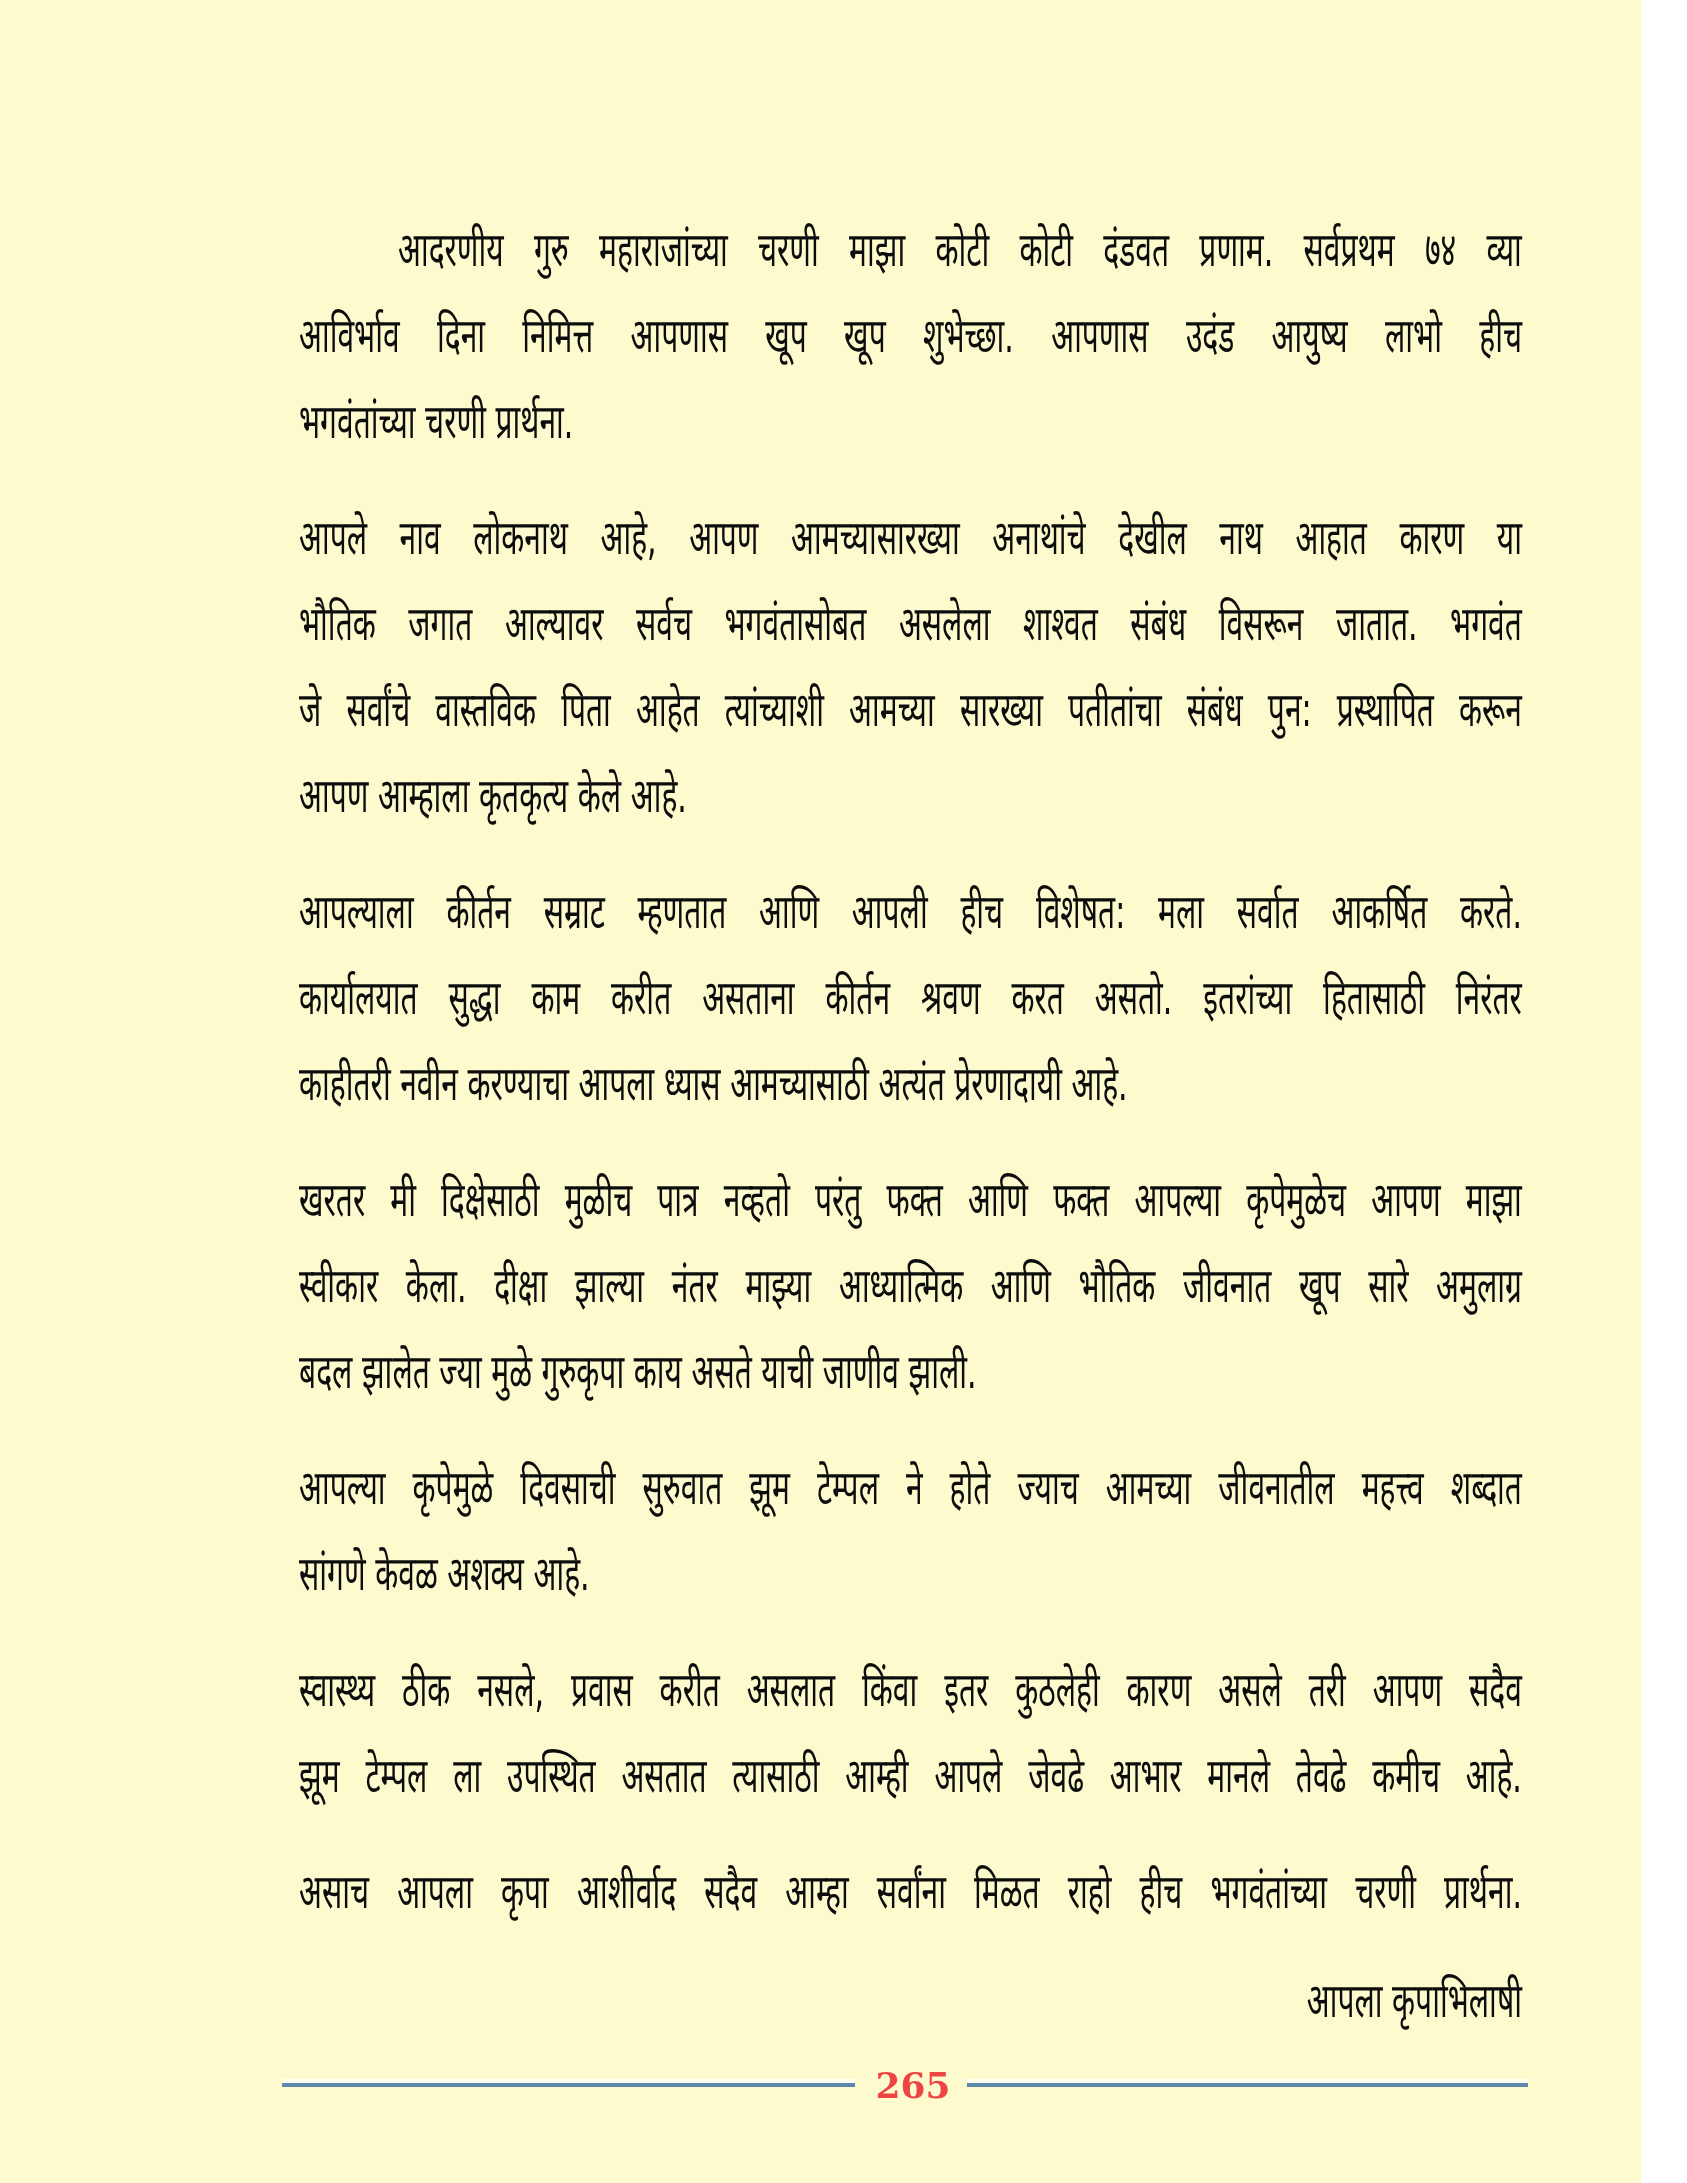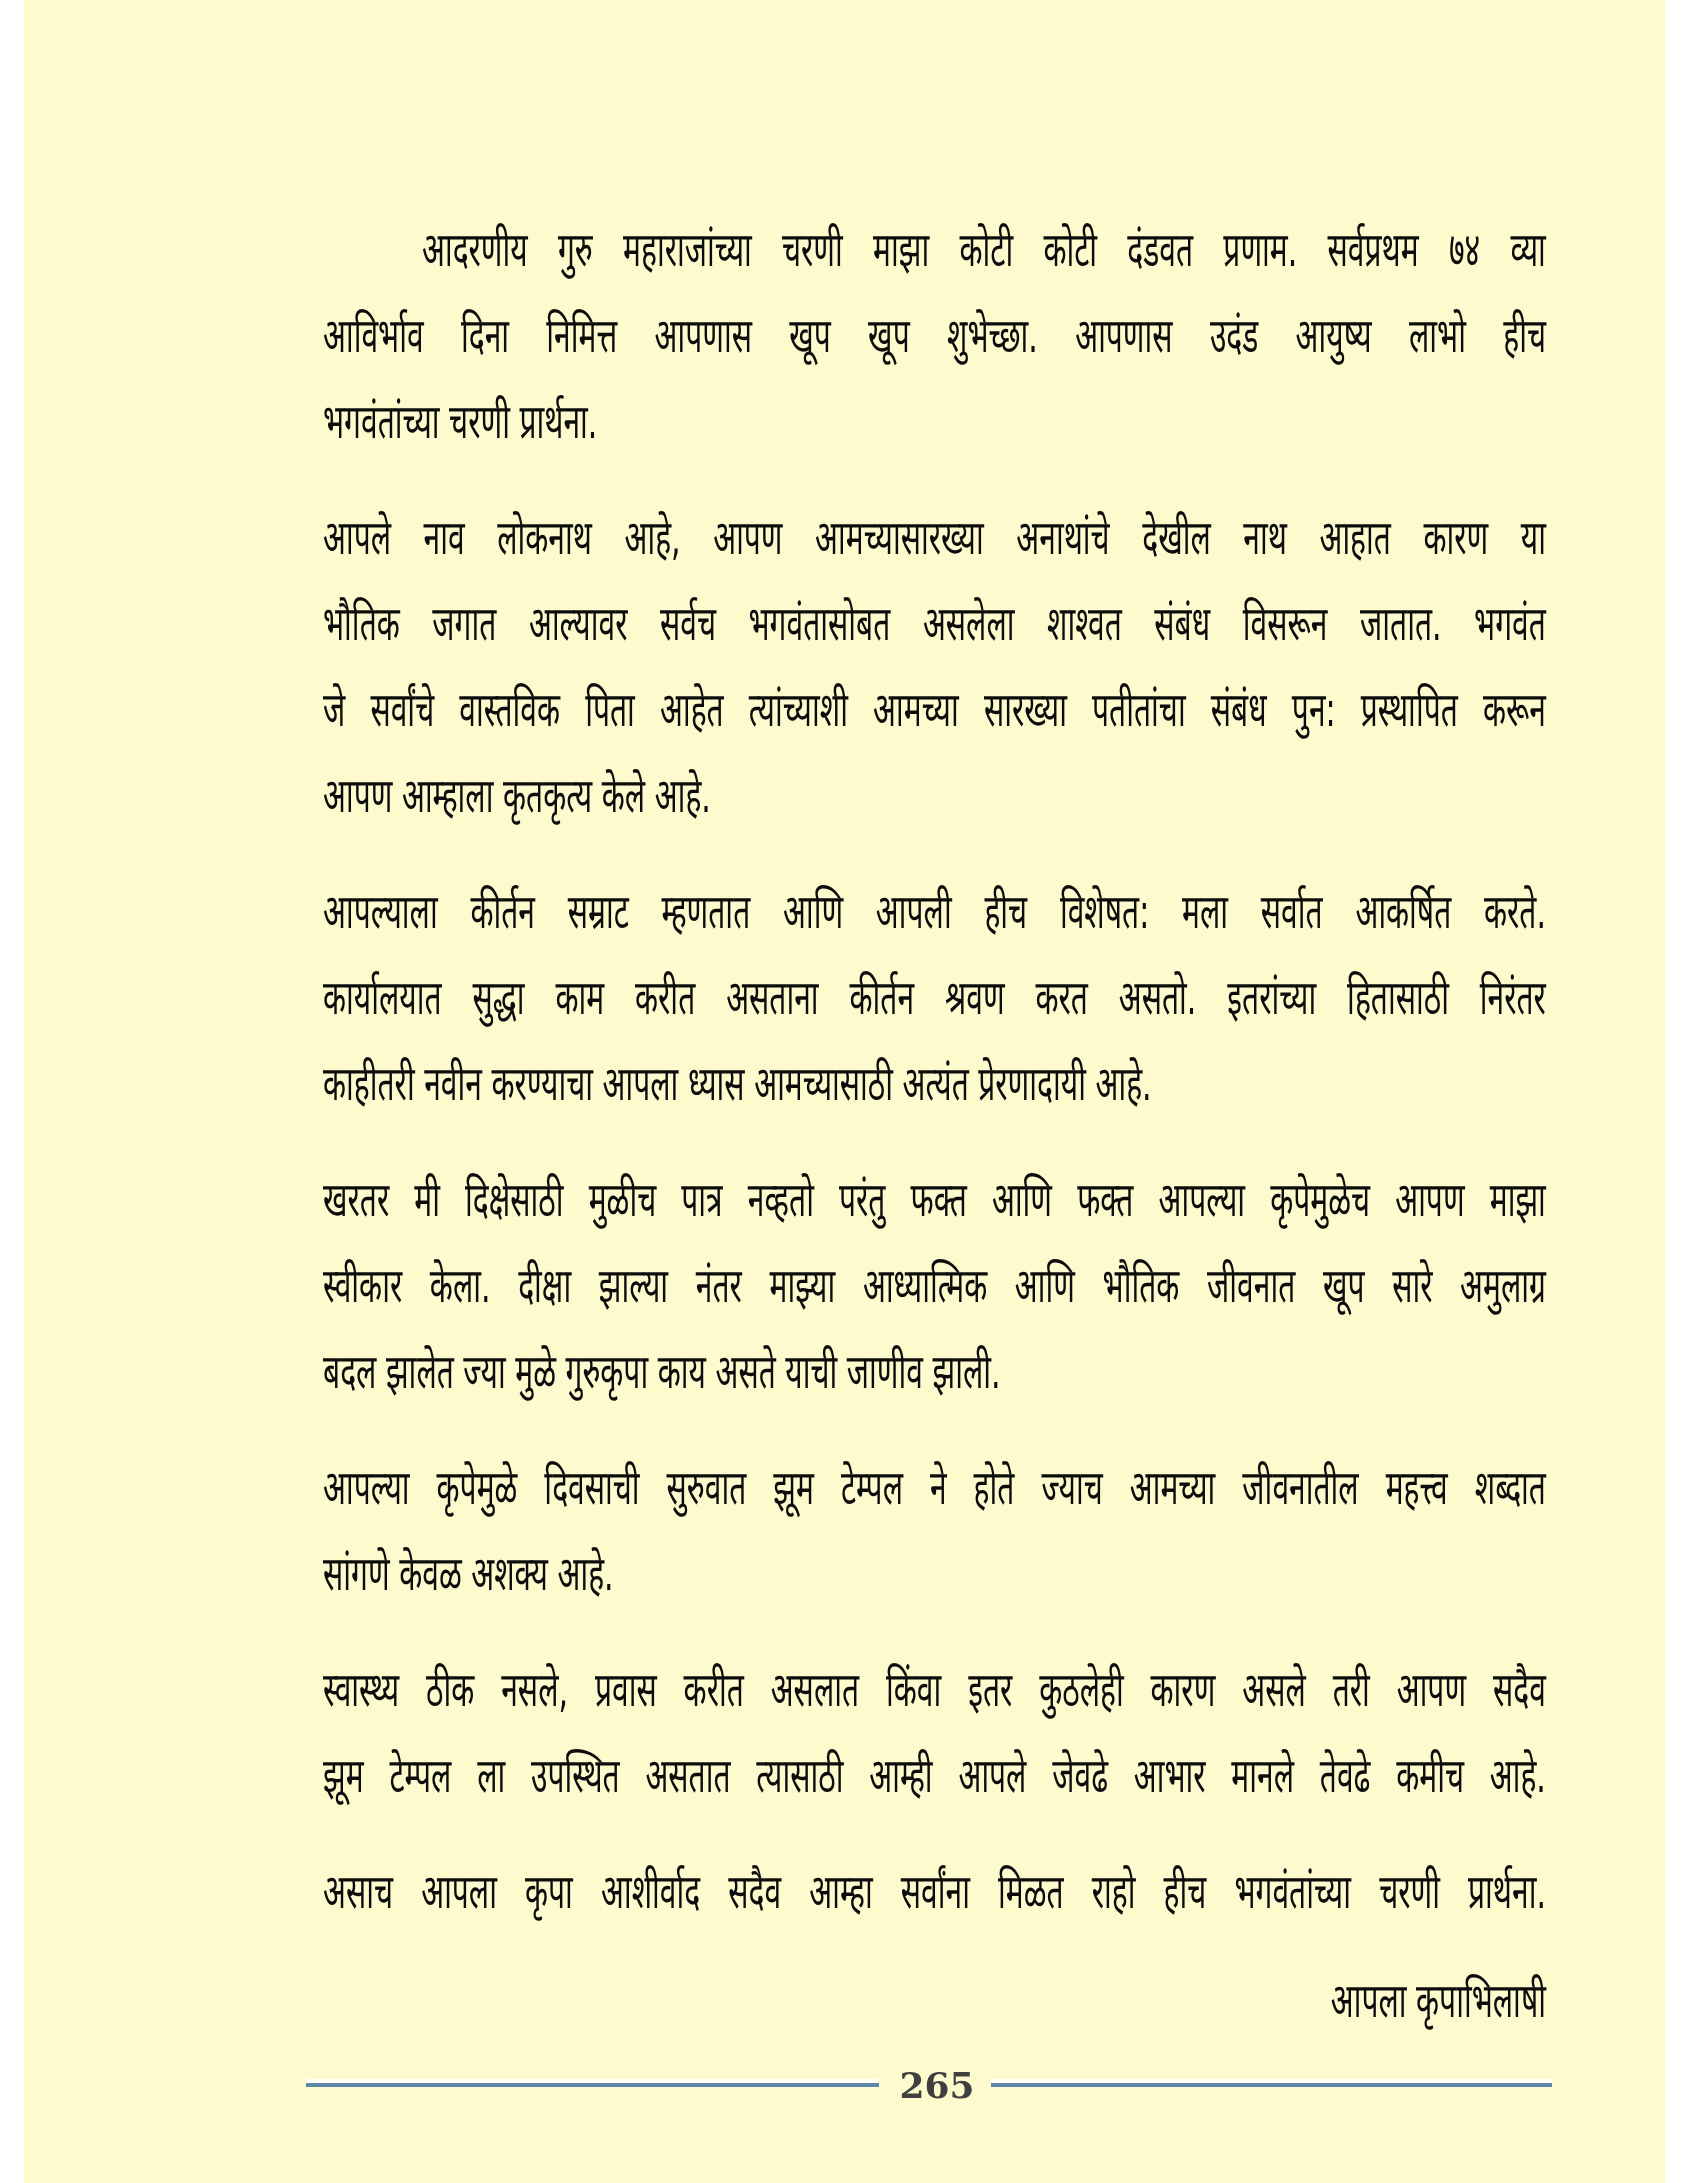--- a/index.html
+++ b/index.html
@@ -11,21 +11,20 @@
     font-family: "DejaVu Sans", sans-serif;
   }
   .page {
     position: absolute;
     left: 0;
     top: 0;
     width: 1641px;
     height: 2183px;
     background: var(--page-bg, #fdfbcd);
     overflow: hidden;
-    margin-left: 24px;
   }
   .content {
     position: absolute;
     left: 299px;
     top: 207px;
     width: 1223px;
   }
   .para {
     margin: 0 0 30px 0;
   }
@@ -80,21 +79,21 @@
   .page-number {
     position: absolute;
     left: 860px;
     top: 2055px;
     width: 106px;
     text-align: center;
     font-family: "DejaVu Serif", serif;
     font-weight: 700;
     font-size: 36px;
     line-height: 60px;
-    color: #404040;
+    color: #ef4444;
   }
 </style>
 </head>
 <body>
 
 <div class="page">
 
   <div class="content">
       <div class="para">
         <div class="line j indent">

